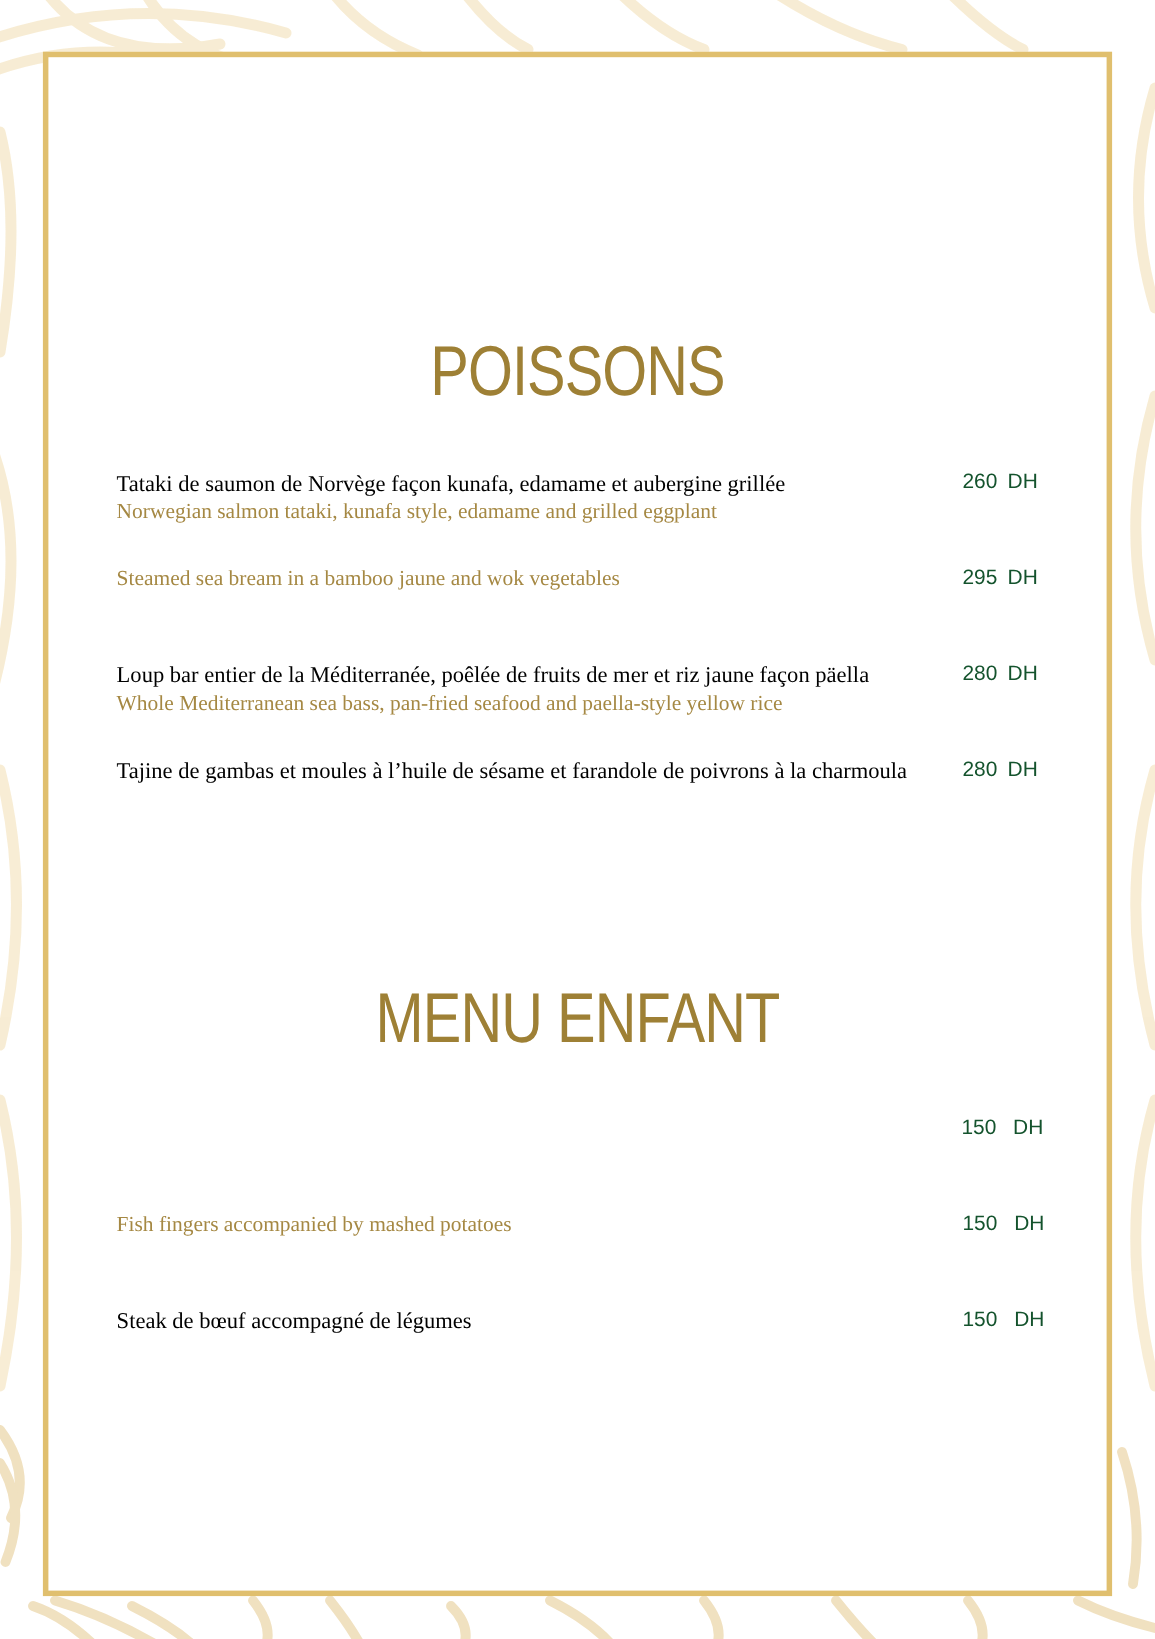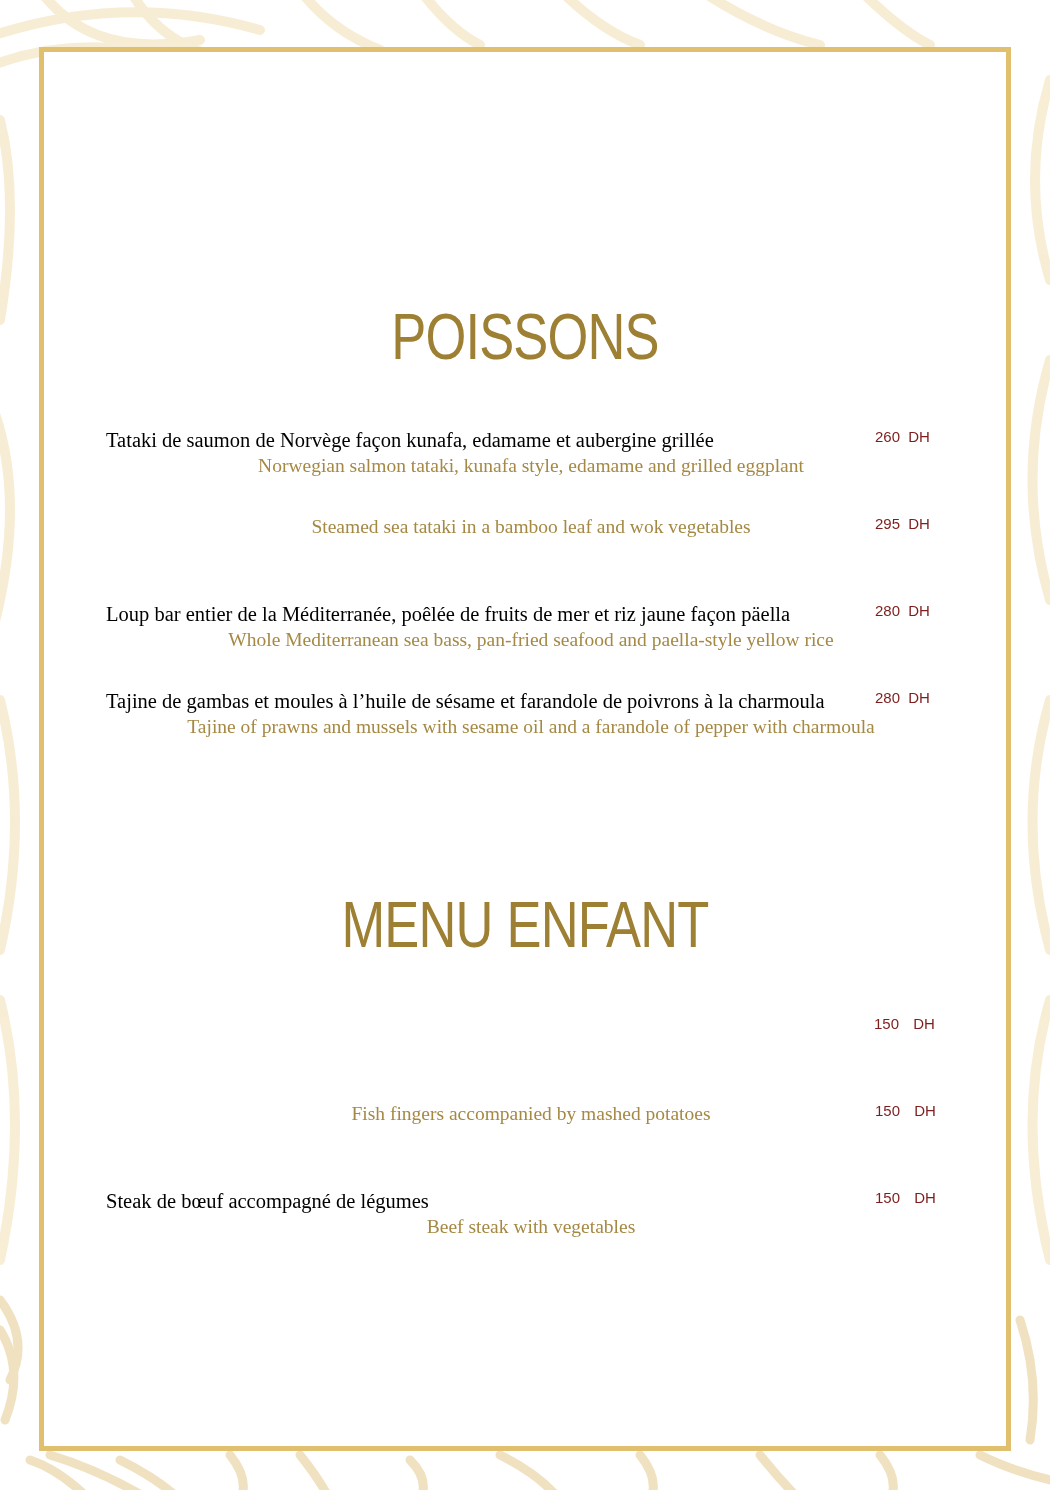--- a/index.html
+++ b/index.html
@@ -56,28 +56,27 @@
       color: #000000;
       line-height: 26px;
       white-space: nowrap;
     }
     .item .en {
       font-family: "Liberation Serif", serif;
       font-size: 19.5px;
       color: #A58843;
       line-height: 26px;
       white-space: nowrap;
-      text-align: center;
     }
     .price {
       position: absolute;
       top: 1px;
       font-family: "Liberation Sans", sans-serif;
-      font-size: 15px;
-      color: #7f1d1d;
+      font-size: 19px;
+      color: #14532d;
       white-space: nowrap;
       word-spacing: 4px;
     }
   </style>
 </head>
 <body>
 
 <svg class="bg-pattern" width="1050" height="1490" viewBox="0 0 1050 1490" xmlns="http://www.w3.org/2000/svg">
   <g fill="none" stroke="#F7EBD0" stroke-width="10" stroke-linecap="round" opacity="0.9">
     <path d="M-20 40 Q 120 -10 260 30"></path>
@@ -123,39 +122,38 @@
 <div class="item" style="top:427px;">
   <div class="fr">Tataki de saumon de Norvège façon kunafa, edamame et aubergine grillée</div>
   <div class="en">Norwegian salmon tataki, kunafa style, edamame and grilled eggplant</div>
   <div class="price" style="left:769px;">
     <span>260</span>
     <span>DH</span>
   </div>
 </div>
 
 <div class="item" style="top:514px;">
-  <div class="en">Steamed sea tataki in a bamboo leaf and wok vegetables</div>
+  <div class="en">Steamed sea bream in a bamboo jaune and wok vegetables</div>
   <div class="price" style="left:769px;">
     <span>295</span>
     <span>DH</span>
   </div>
 </div>
 
 <div class="item" style="top:601px;">
   <div class="fr">Loup bar entier de la Méditerranée, poêlée de fruits de mer et riz jaune façon päella</div>
   <div class="en">Whole Mediterranean sea bass, pan-fried seafood and paella-style yellow rice</div>
   <div class="price" style="left:769px;">
     <span>280</span>
     <span>DH</span>
   </div>
 </div>
 
 <div class="item" style="top:688px;">
   <div class="fr">Tajine de gambas et moules à l’huile de sésame et farandole de poivrons à la charmoula</div>
-  <div class="en">Tajine of prawns and mussels with sesame oil and a farandole of pepper with charmoula</div>
   <div class="price" style="left:769px;">
     <span>280</span>
     <span>DH</span>
   </div>
 </div>
 
 <div class="section-title" style="top:893px;">MENU ENFANT</div>
 
 <div class="item" style="top:1014px; left:103px;">
   <div class="price" style="left:771px; word-spacing:10px;">
@@ -167,18 +165,17 @@
 <div class="item" style="top:1101px;">
   <div class="en">Fish fingers accompanied by mashed potatoes</div>
   <div class="price" style="left:769px; word-spacing:10px;">
     <span>150</span>
     <span>DH</span>
   </div>
 </div>
 
 <div class="item" style="top:1188px;">
   <div class="fr">Steak de bœuf accompagné de légumes</div>
-  <div class="en">Beef steak with vegetables</div>
   <div class="price" style="left:769px; word-spacing:10px;">
     <span>150</span>
     <span>DH</span>
   </div>
 </div>
 
 </body></html>

